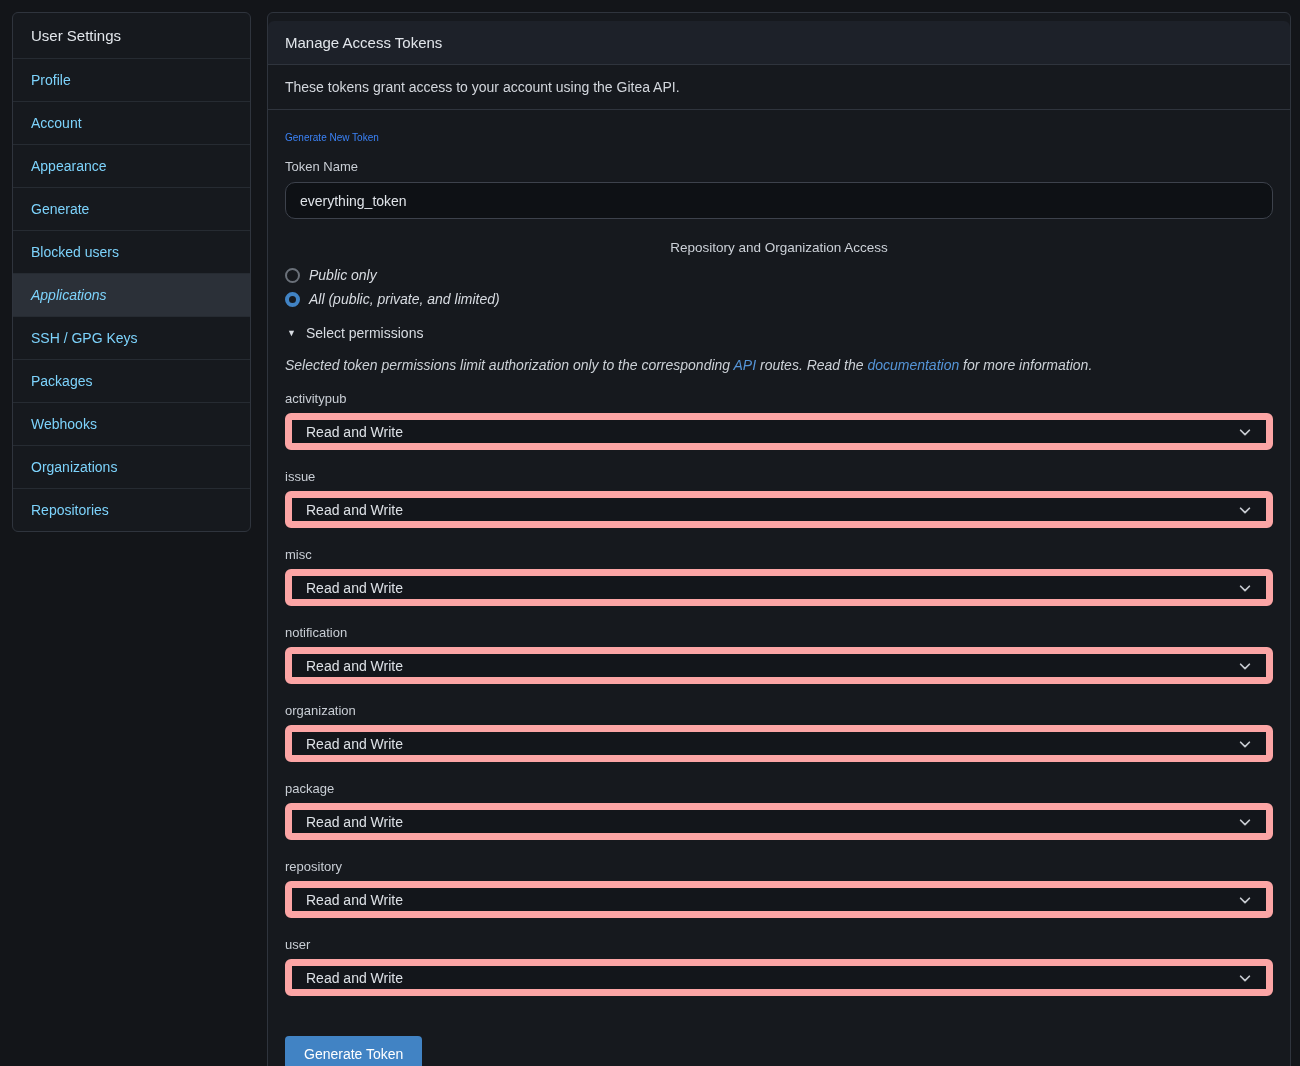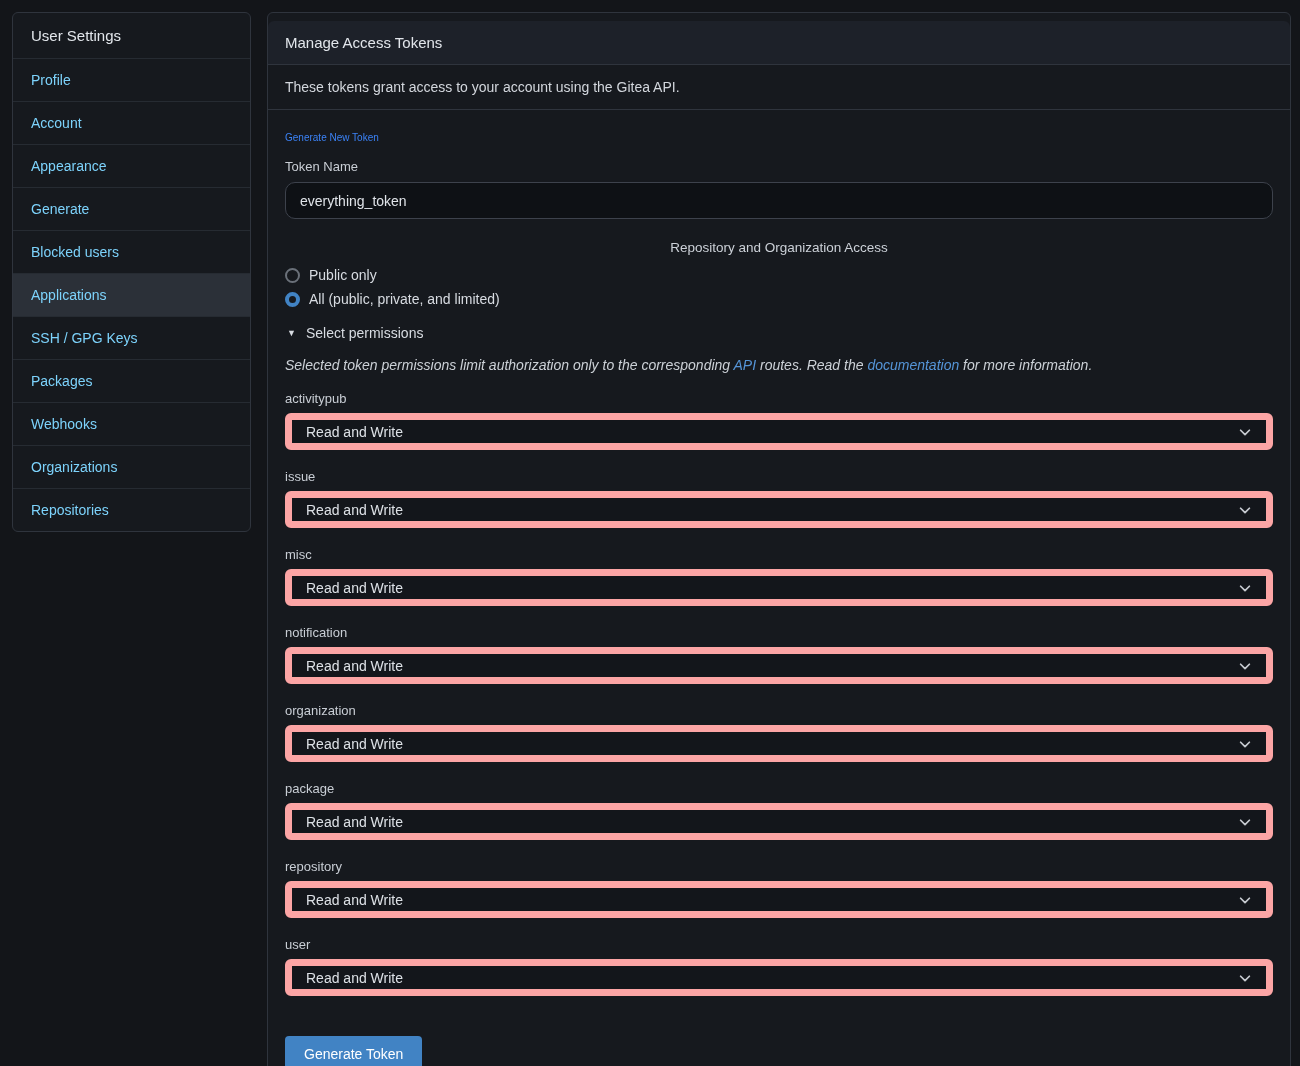--- a/index.html
+++ b/index.html
@@ -21,21 +21,21 @@
   .sidebar-title {
     padding:14px 18px; font-size:15px; color:#e2e6eb;
   }
   .sidebar-item {
     padding:13px 18px;
     border-top:1px solid #262b32;
     color:#7dd3fc;
     display:flex; align-items:center; justify-content:space-between;
     cursor:pointer;
   }
-  .sidebar-item.active { background:#2b3038; }
+  .sidebar-item.active { background:#2b3038;font-style:italic; }
   .sidebar-item .chev { color:#c6cad0; display:flex; align-items:center; }
 
   
   .main {
     flex:1; background:#16191e;
     border:1px solid #2f343d; border-radius:6px;
     min-height:1046px;
   }
   .panel-header {
     background:#1d2129;
@@ -59,21 +59,21 @@
     background:#0e1115;
     border:1px solid #3d424c; border-radius:10px;
     color:#e0e4e9; font-size:14px;
     padding:0 14px;
     font-family:inherit;
     outline:none;
   }
 
   .access-label { margin-top:21px; font-size:13.5px; color:#ccd1d8; margin-bottom:8px;text-align:center; }
 
-  .radio-row { display:flex; align-items:center; gap:9px; padding:4px 0; cursor:pointer; }
+  .radio-row { display:flex; align-items:center; gap:9px; padding:4px 0; cursor:pointer;font-style:italic; }
   .radio-circle {
     width:15px; height:15px; border-radius:50%;
     border:2px solid #6a7079; background:transparent; flex:0 0 15px;
   }
   .radio-circle.checked { border:4.5px solid #4183c4; }
   .radio-text { color:#d8dce2; }
 
   .collapse-row { display:flex; align-items:center; gap:10px; margin:14px 0 2px 2px; cursor:pointer; }
   .collapse-caret { font-size:9px; color:#d8dce2; }
   .collapse-text { color:#d8dce2; }

